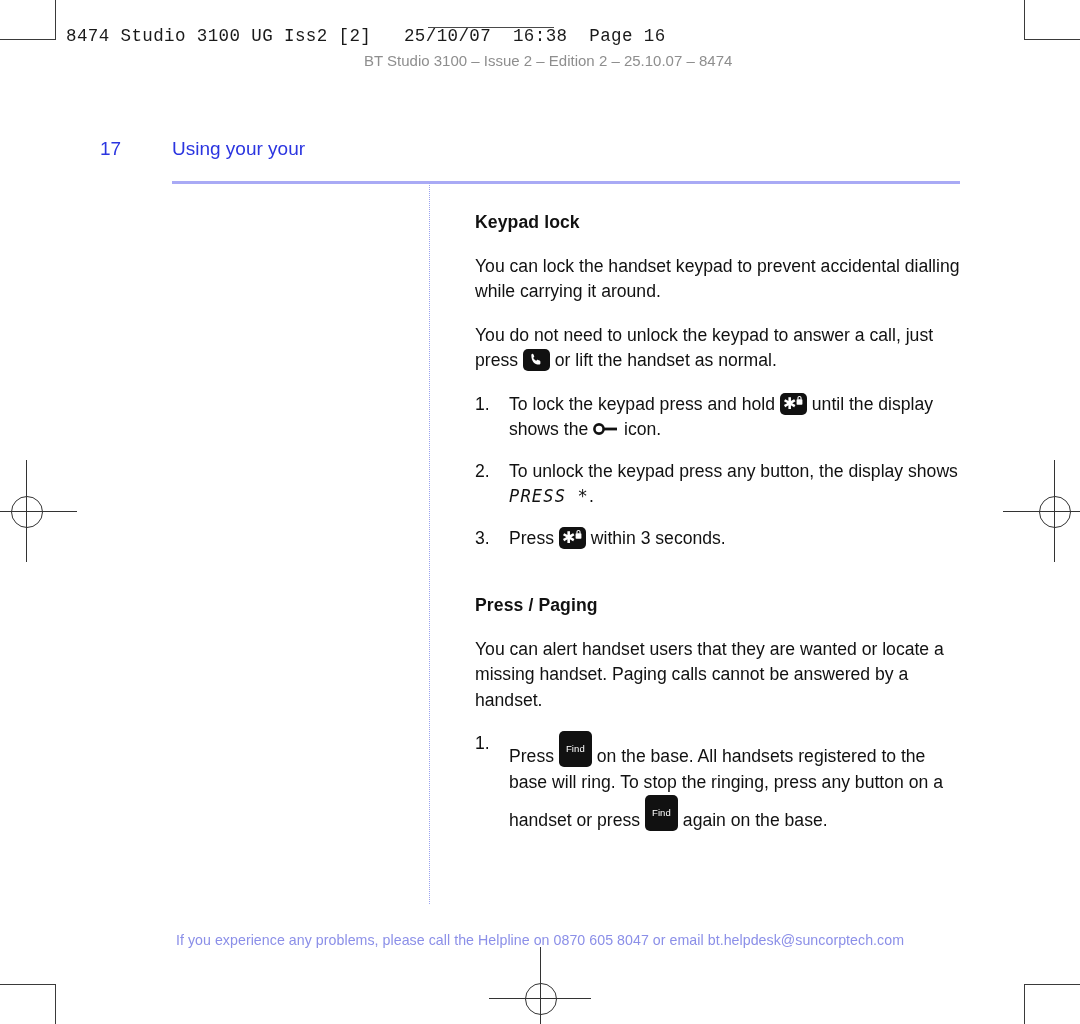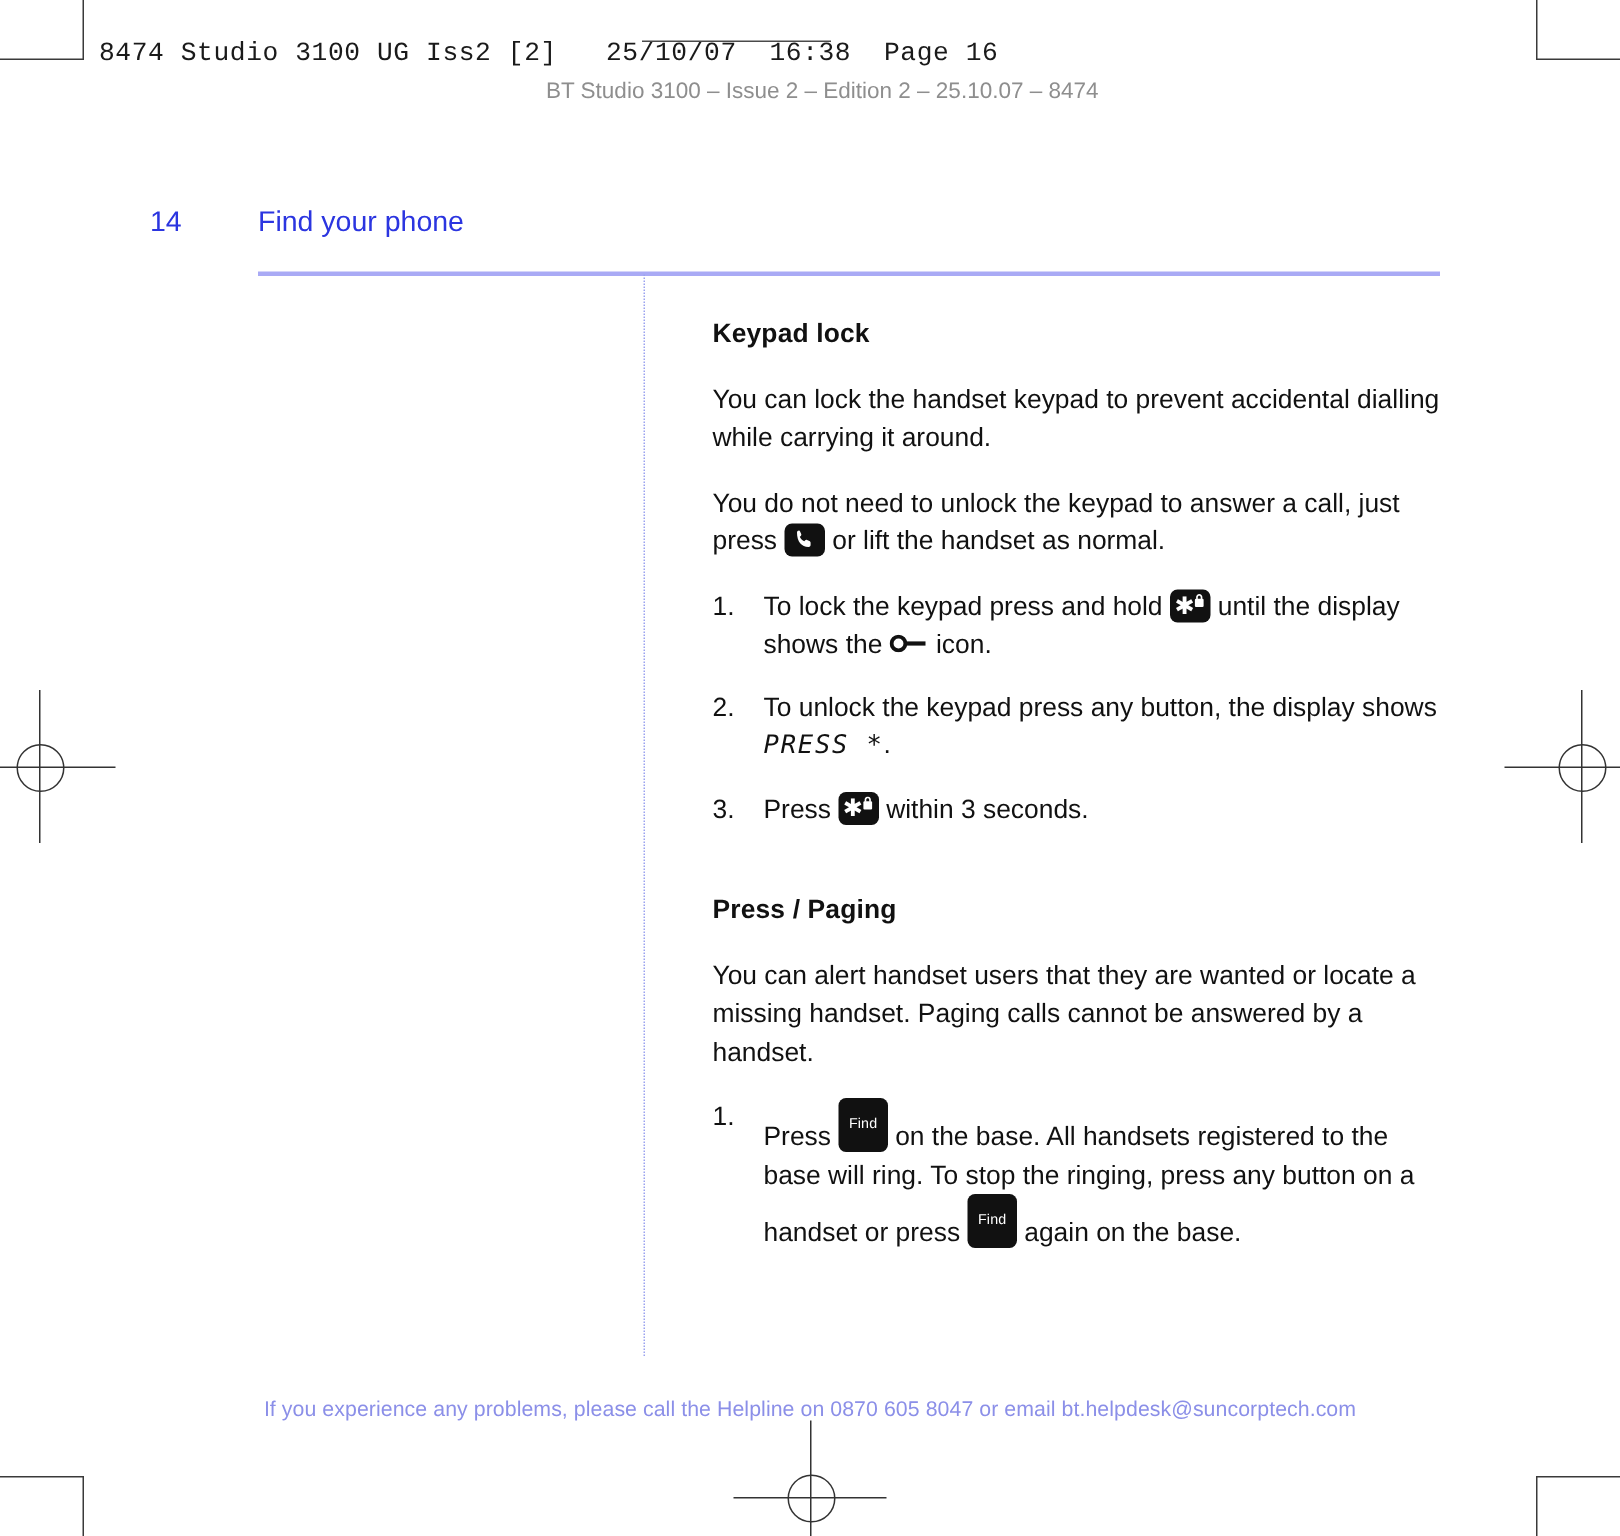--- a/index.html
+++ b/index.html
@@ -218,22 +218,22 @@
 <div class="reg-mark reg-bottom">
   <span class="reg-v"></span>
     <span class="reg-h"></span>
     <span class="reg-circle"></span>
 </div>
 
 <div class="job-slug">8474 Studio 3100 UG Iss2 [2]   25/10/07  16:38  Page 16</div>
 <div class="edition-slug">BT Studio 3100 – Issue 2 – Edition 2 – 25.10.07 – 8474</div>
 <div class="slug-rule"></div>
 
-<div class="page-number">14</div>
-<div class="page-section-title">Find your phone</div>
+<div class="page-number">17</div>
+<div class="page-section-title">Using your your</div>
 <div class="header-rule"></div>
 <div class="column-guide"></div>
 
 <div class="content">
 
   <h2>Keypad lock</h2>
 
   <p>You can lock the handset keypad to prevent accidental dialling while carrying it around.</p>
 
   <p><span>You do not need to unlock the keypad to answer a call, just press </span><span class="keycap sq"><span class="k-phone">

